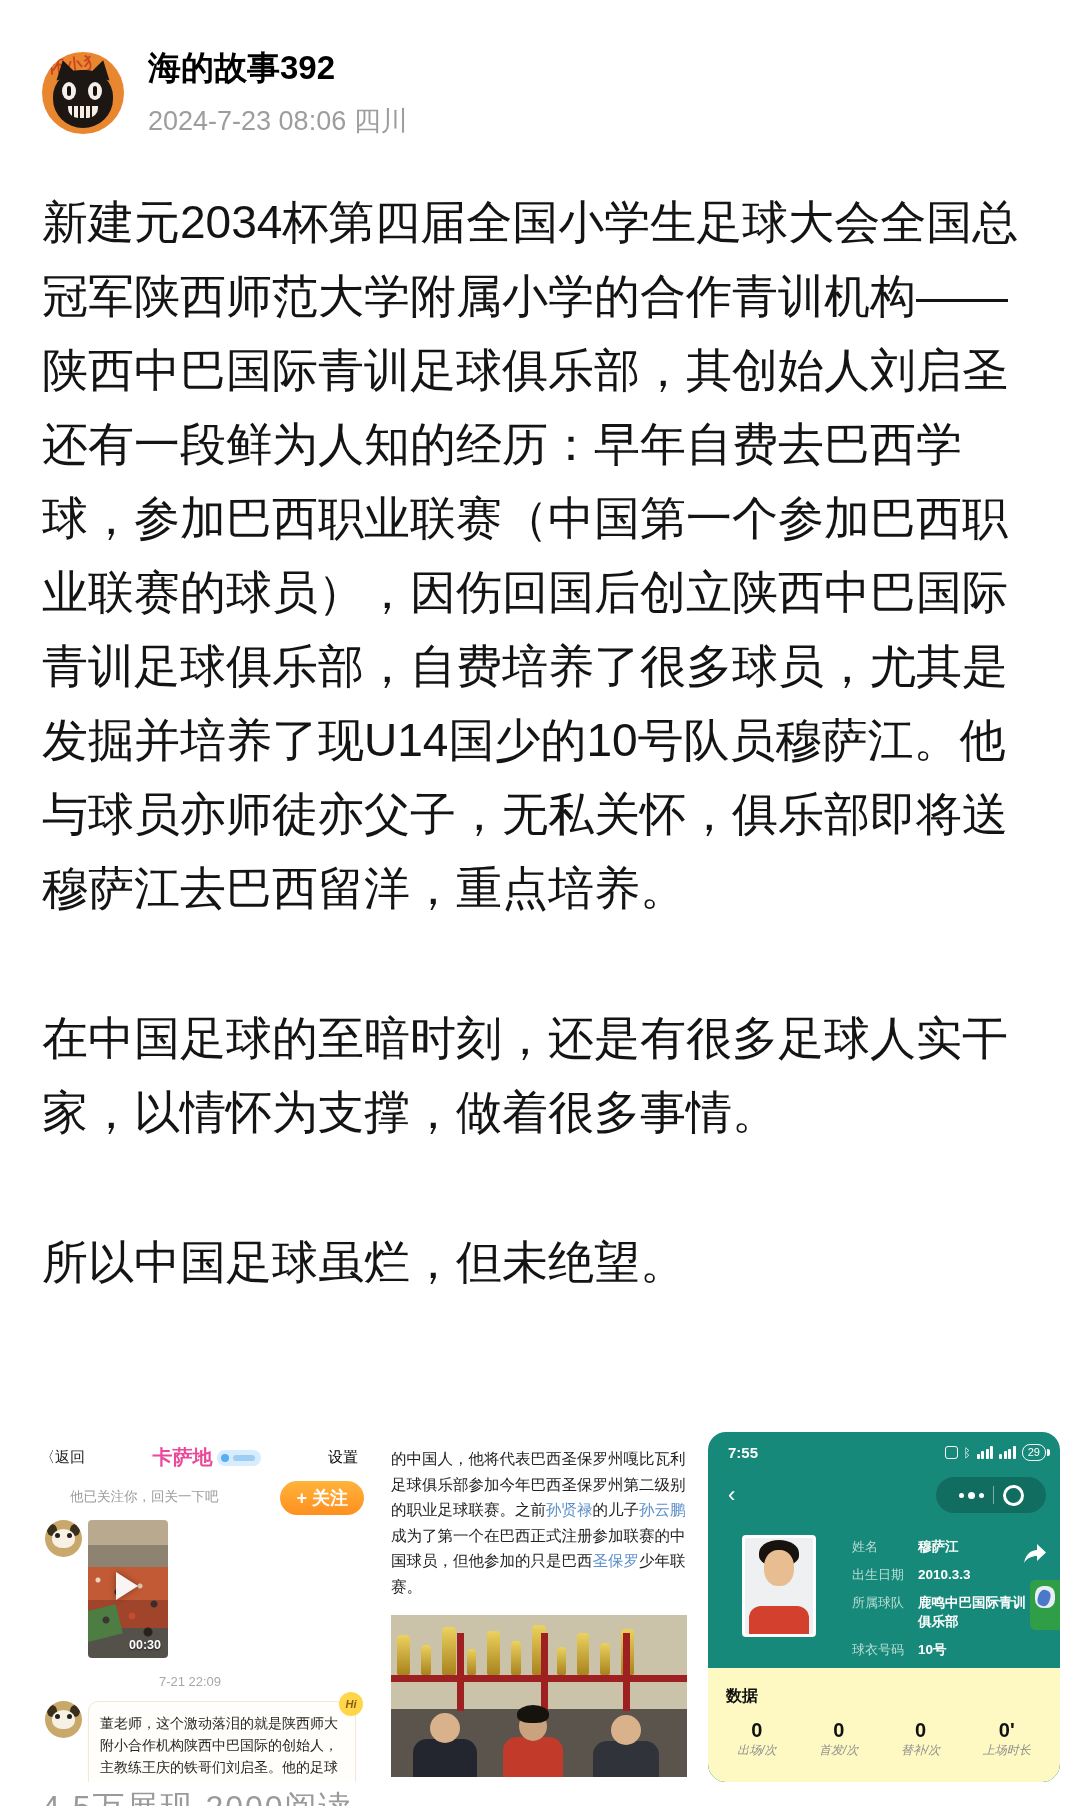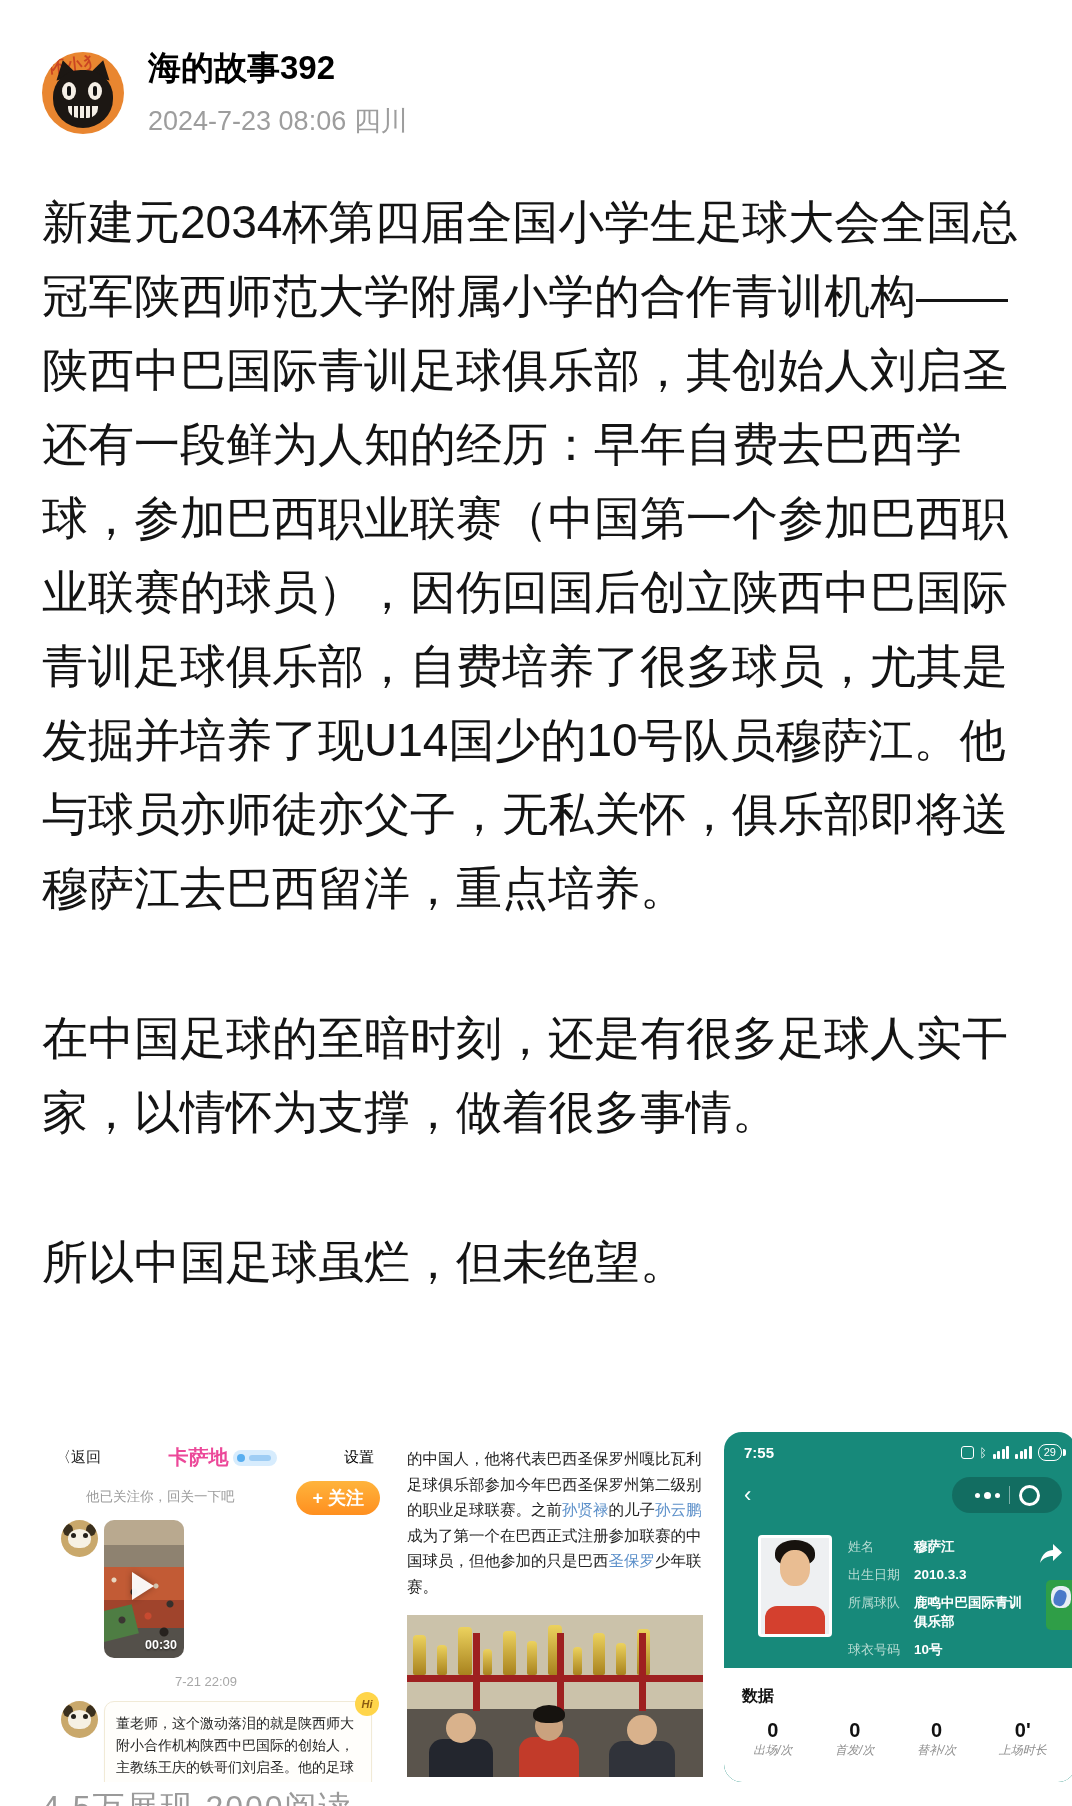--- a/index.html
+++ b/index.html
@@ -22,21 +22,21 @@
   .author-block{display:flex;flex-direction:column;}
   .author-name{font-size:33px;font-weight:bold;color:#000;}
   .post-meta{font-size:27px;color:#9d9d9d;margin-top:12px;}
 
   
   .post-body{margin:46px 40px 0 42px;color:#141414;font-size:46px;line-height:74px;}
   .post-body p{margin:0;}
   .post-body p + p{margin-top:76px;}
 
   
-  .image-row{position:absolute;left:48px;top:1432px;width:1000px;height:350px;display:flex;gap:9px;}
+  .image-row{position:absolute;left:32px;top:1432px;width:1000px;height:350px;display:flex;gap:9px;}
   .img-card{position:relative;background:#fff;overflow:hidden;}
 
   
   .chat-img{width:336px;flex:0 0 auto;}
   .chat-top{display:flex;align-items:center;justify-content:space-between;padding:12px 10px 0 8px;}
   .chat-back{font-size:15px;color:#222;}
   .chat-title-wrap{display:flex;align-items:center;gap:4px;}
   .chat-title{font-size:20px;font-weight:bold;color:#ec4899;}
   .fan-badge{width:44px;height:16px;background:#d7ecfd;border-radius:8px;position:relative;}
   .fan-badge i{position:absolute;top:4px;width:8px;height:8px;border-radius:50%;background:#57aef0;left:4px;}
@@ -46,21 +46,21 @@
   .chat-notice{font-size:13.5px;color:#9b9b9b;}
   .follow-pill{position:absolute;right:4px;top:-6px;height:34px;padding:0 16px;border-radius:18px;
                background:linear-gradient(180deg,#ffb43c,#ff8f1f);color:#fff;font-size:18px;line-height:34px;font-weight:bold;}
   .msg-row{position:relative;margin-top:14px;padding-left:56px;}
   .chat-avatar{position:absolute;left:13px;top:0;width:37px;height:37px;border-radius:50%;background:#c9a86b;overflow:hidden;}
   .dogface{position:absolute;left:7px;top:9px;width:23px;height:19px;background:#f6f1e4;border-radius:50% 50% 45% 45%;}
   .dogface:before{content:"";position:absolute;left:3px;top:4px;width:5px;height:5px;border-radius:50%;background:#23201a;}
   .dogface:after{content:"";position:absolute;right:3px;top:4px;width:5px;height:5px;border-radius:50%;background:#23201a;}
   .dog-ear{position:absolute;left:2px;top:4px;width:10px;height:12px;background:#3a2f1d;border-radius:50%;}
   .dog-ear.r{left:auto;right:2px;}
-  .video-thumb{position:relative;width:80px;height:138px;border-radius:10px;overflow:hidden;
+  .video-thumb{position:relative;width:80px;height:138px;border-radius:4px;overflow:hidden;
       background:linear-gradient(180deg,#b9a98f 0 18%,#8e8270 18% 34%,#c25b35 34% 58%,#a0442c 58% 78%,#54504a 78% 100%);}
   .video-thumb:before{content:"";position:absolute;left:-20px;bottom:18px;width:52px;height:30px;background:#4e7d43;transform:rotate(-14deg);}
   .crowd-dots{position:absolute;inset:0;background-image:radial-gradient(circle at 10px 60px,#e8d7c0 2px,transparent 3px),radial-gradient(circle at 30px 72px,#2e2a28 3px,transparent 4px),radial-gradient(circle at 52px 66px,#d8cab4 2px,transparent 3px),radial-gradient(circle at 66px 84px,#35302c 3px,transparent 4px),radial-gradient(circle at 44px 96px,#c84a30 3px,transparent 4px),radial-gradient(circle at 18px 100px,#3b3632 3px,transparent 4px),radial-gradient(circle at 60px 112px,#27221e 4px,transparent 5px);}
   .play-icon{position:absolute;left:28px;top:52px;width:0;height:0;border-left:22px solid rgba(255,255,255,.95);border-top:14px solid transparent;border-bottom:14px solid transparent;filter:drop-shadow(0 0 3px rgba(0,0,0,.4));}
   .video-dur{position:absolute;right:7px;bottom:6px;color:#fff;font-size:12.5px;font-weight:bold;text-shadow:0 1px 2px rgba(0,0,0,.6);}
   .chat-time{margin-top:16px;text-align:center;font-size:13px;color:#a7a7a7;padding-right:20px;}
   .bubble-row{position:relative;margin-top:12px;padding-left:56px;padding-right:12px;}
   .bubble{position:relative;background:#fffefb;border:1px solid #f1ead6;border-radius:10px;padding:10px 11px;
           font-size:14px;line-height:22px;color:#262626;box-shadow:0 1px 2px rgba(0,0,0,.03);}
   .hi-badge{position:absolute;right:-8px;top:-10px;width:24px;height:24px;border-radius:50%;background:#ffd54a;
@@ -112,28 +112,28 @@
   .dots i:nth-child(2){width:7px;height:7px;}
   .pill-div{width:1px;height:18px;background:rgba(255,255,255,.45);}
   .ring{width:15px;height:15px;border:3px solid #fff;border-radius:50%;}
   .profile-card{position:relative;display:flex;padding:22px 10px 0 34px;gap:16px;}
   .player-photo{width:74px;height:102px;background:#fff;border-radius:4px;padding:3px;box-sizing:border-box;flex:0 0 auto;}
   .pp-inner{position:relative;width:100%;height:100%;background:#eef0f2;overflow:hidden;}
   .pp-hair{position:absolute;left:14px;top:2px;width:40px;height:26px;background:#17120e;border-radius:50% 50% 40% 40%;}
   .pp-face{position:absolute;left:19px;top:12px;width:30px;height:36px;background:#e9bd92;border-radius:46%;}
   .pp-shirt{position:absolute;left:4px;bottom:0;width:60px;height:28px;background:#d4402e;border-radius:12px 12px 0 0;}
   .fields{flex:1;padding-top:2px;}
-  .f-row{display:flex;margin-bottom:9px;}
+  .f-row{display:flex;margin-bottom:9px;margin-left:20px;}
   .f-label{width:66px;flex:0 0 auto;font-size:13px;color:#b9ddd4;line-height:19px;}
   .f-value{font-size:13.5px;font-weight:bold;color:#fff;line-height:19px;width:120px;}
   .share-icon{position:absolute;right:12px;top:28px;}
   .club-badge{position:absolute;right:0;top:148px;width:30px;height:50px;background:#2f9e47;border-radius:5px 0 0 5px;overflow:hidden;}
   .club-badge:before{content:"";position:absolute;left:5px;top:6px;width:20px;height:22px;background:#e8eef5;border-radius:40%;}
   .club-badge:after{content:"";position:absolute;left:8px;top:10px;width:12px;height:16px;background:#4a79c9;border-radius:40%;transform:rotate(18deg);}
-  .phone-bottom{position:absolute;left:0;bottom:0;width:100%;height:114px;background:#ffffff;border-radius:0 0 18px 18px;}
+  .phone-bottom{position:absolute;left:0;bottom:0;width:100%;height:114px;background:#fef9c3;border-radius:0 0 18px 18px;}
   .data-title{font-size:16px;font-weight:bold;color:#111;padding:18px 0 0 18px;}
   .stats{display:flex;justify-content:space-around;padding:12px 8px 0 8px;}
   .stat{text-align:center;}
   .stat-val{font-size:20px;font-weight:bold;color:#111;}
   .stat-label{font-size:12px;color:#8f8f8f;font-style:italic;}
 
   
   .post-footer{position:absolute;left:42px;top:1786px;font-size:32px;color:#9a9a9a;letter-spacing:2px;}
 </style>
 </head>

